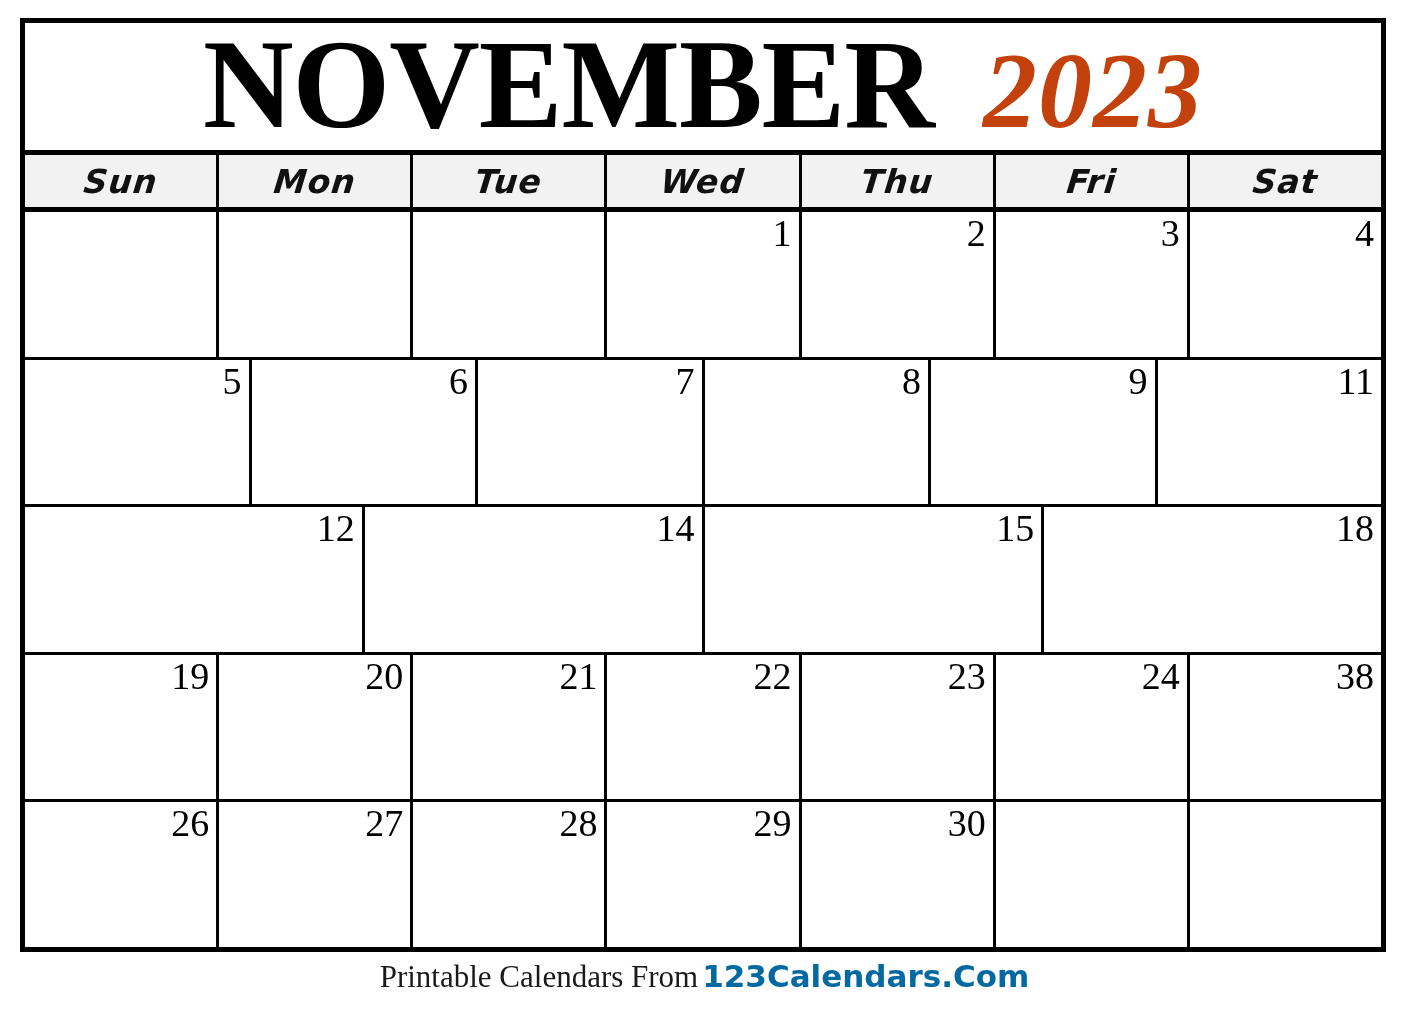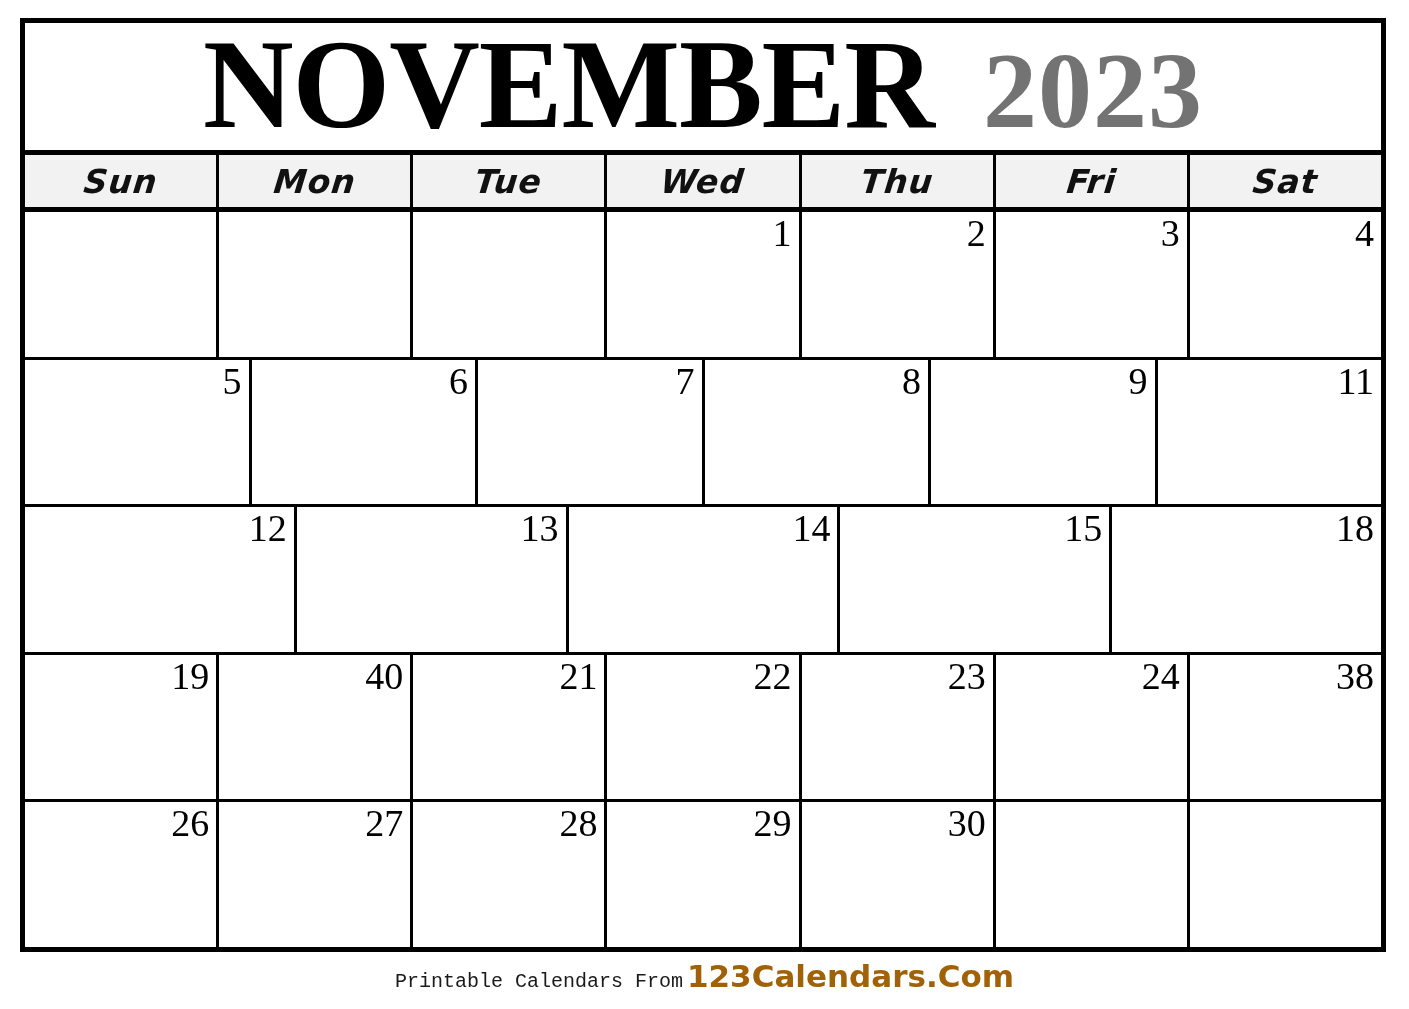--- a/index.html
+++ b/index.html
@@ -64,23 +64,24 @@
     font-size: 128px;
     letter-spacing: -1px;
     color: #000000;
     transform: scaleX(0.98);
     transform-origin: left center;
   }
   .title-year {
     font-family: "Liberation Serif", "DejaVu Serif", serif;
     font-weight: 700;
     font-size: 108px;
-    color: #737373;
+    color: #c2410c;
     margin-left: 34px;
     letter-spacing: 1px;
+    font-style: italic;
   }
 
   
   .weekday-row {
     height: 57px;
     flex: 0 0 57px;
     display: flex;
     background: #f2f2f2;
     border-bottom: 5px solid #000000;
     box-sizing: border-box;
@@ -144,29 +145,29 @@
   
   .footer {
     position: absolute;
     left: 0;
     top: 958px;
     width: 1409px;
     text-align: center;
     white-space: nowrap;
   }
   .footer-text {
-    font-family: Liberation Mono, monospace;
-    font-size: 20px;
+    font-family: Liberation Serif, serif;
+    font-size: 31px;
     color: #1a1a1a;
     font-weight: 400;
   }
   .footer-brand {
     font-family: "DejaVu Sans", sans-serif;
     font-size: 31px;
-    color: #a16207;
+    color: #0369a1;
     font-weight: 700;
     margin-left: 4px;
   }
 </style>
 </head>
 <body>
 
 <div class="page">
 
   <div class="calendar">
@@ -241,39 +242,36 @@
         <div class="day-cell">
             <span class="day-number">11</span>
           </div>
       </div>
 
       <div class="week-row">
         <div class="day-cell">
             <span class="day-number">12</span>
           </div>
         <div class="day-cell">
-            <span class="day-number">13</span>
-          </div>
-        <div class="day-cell">
             <span class="day-number">14</span>
           </div>
         <div class="day-cell">
             <span class="day-number">15</span>
           </div>
         <div class="day-cell">
             <span class="day-number">18</span>
           </div>
       </div>
 
       <div class="week-row">
         <div class="day-cell">
             <span class="day-number">19</span>
           </div>
         <div class="day-cell">
-            <span class="day-number">40</span>
+            <span class="day-number">20</span>
           </div>
         <div class="day-cell">
             <span class="day-number">21</span>
           </div>
         <div class="day-cell">
             <span class="day-number">22</span>
           </div>
         <div class="day-cell">
             <span class="day-number">23</span>
           </div>

